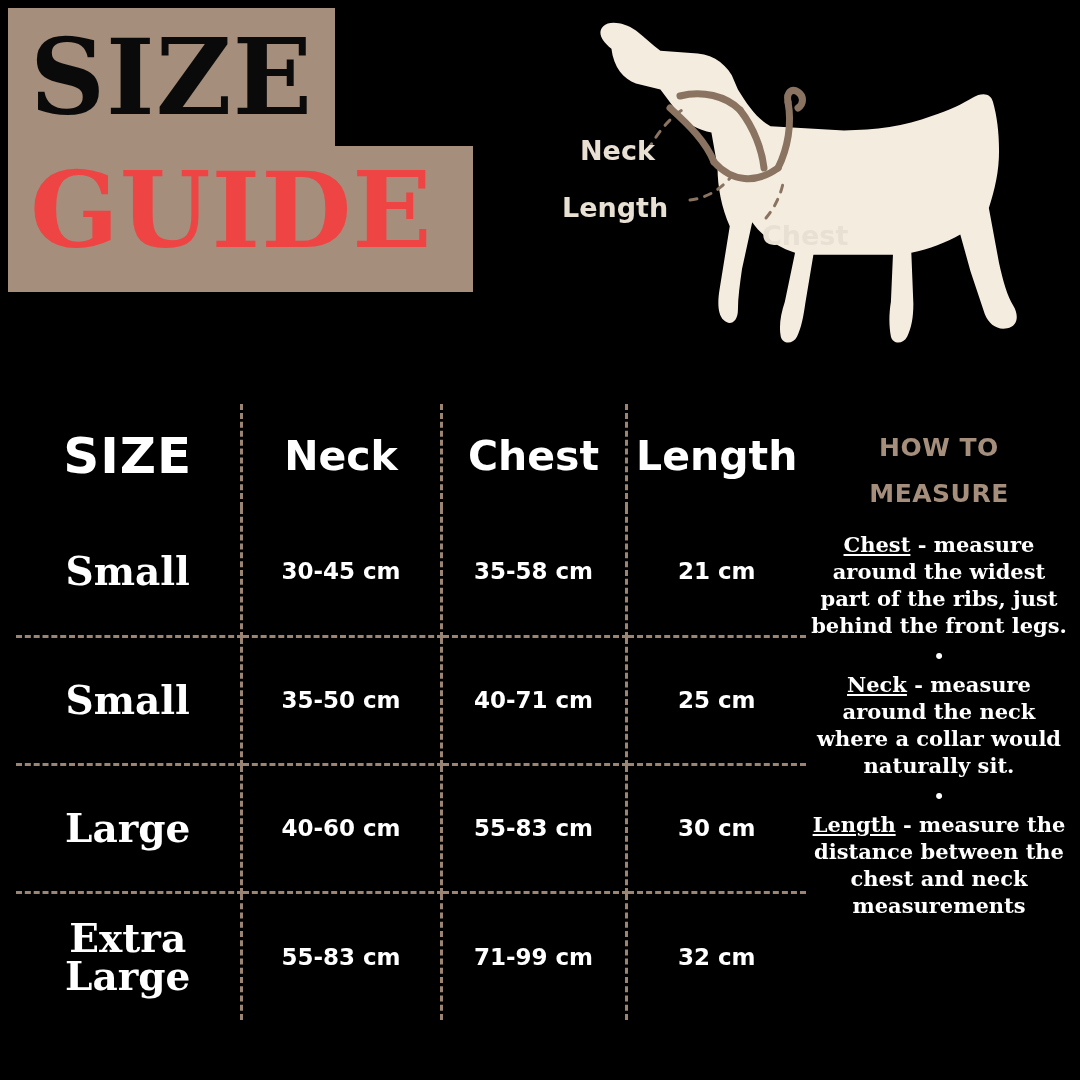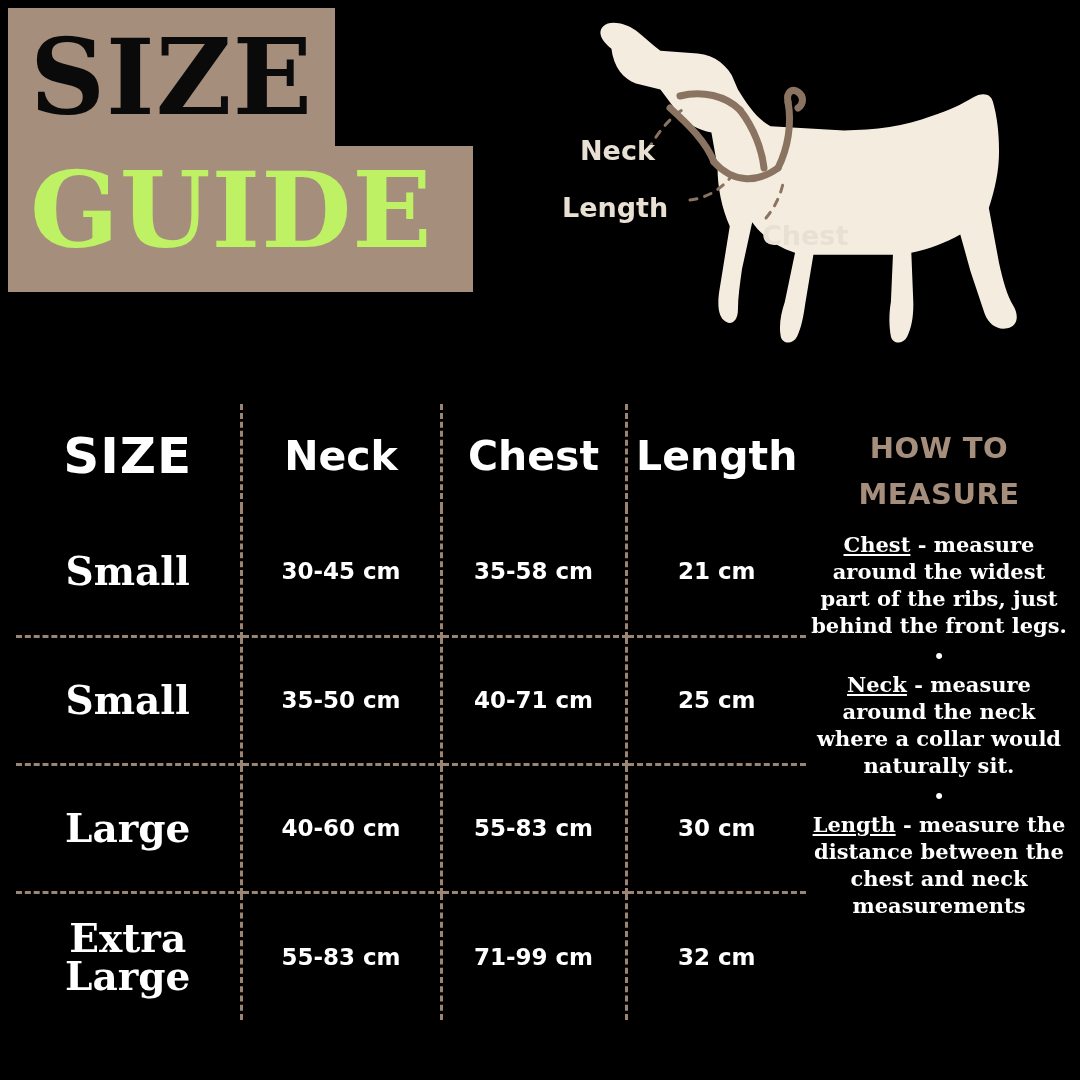--- a/index.html
+++ b/index.html
@@ -30,21 +30,21 @@
     letter-spacing: 1px;
     color: #0a0a0a;
   }
   .title-line2 {
     position: absolute; left: 30px; top: 155px; width: 440px;
     font-family: "DejaVu Serif", serif;
     font-weight: 700;
     font-size: 104px;
     line-height: 112px;
     letter-spacing: 1px;
-    color: #bef264;
+    color: #ef4444;
   }
 
   
   .dog-wrap { position: absolute; left: 530px; top: 0px; width: 550px; height: 360px; }
   .dog-label {
     position: absolute;
     font-family: "DejaVu Sans", sans-serif;
     font-weight: 700;
     font-size: 27px;
     color: #e9e0d4;
@@ -106,21 +106,21 @@
   }
 
   
   .howto {
     position: absolute; left: 810px; top: 425px; width: 258px;
     text-align: center;
   }
   .howto-title {
     font-family: "DejaVu Sans", sans-serif;
     font-weight: 700;
-    font-size: 29px;
+    font-size: 25px;
     line-height: 46px;
     color: #a58e7c;
     margin-bottom: 14px;
     letter-spacing: 0.5px;
   }
   .howto-p {
     font-family: "DejaVu Serif", serif;
     font-weight: 700;
     font-size: 21px;
     line-height: 27px;

